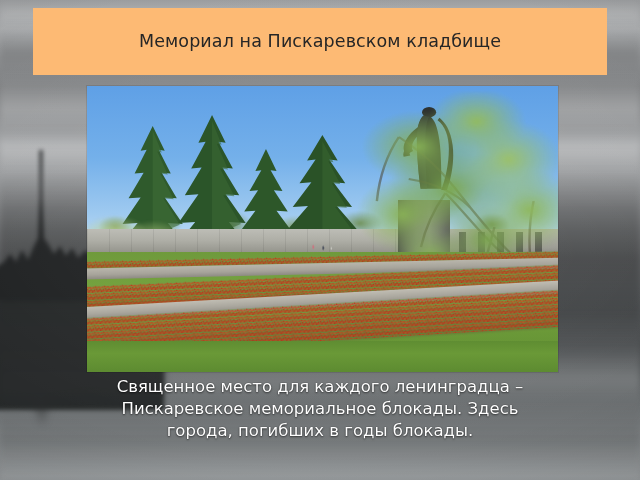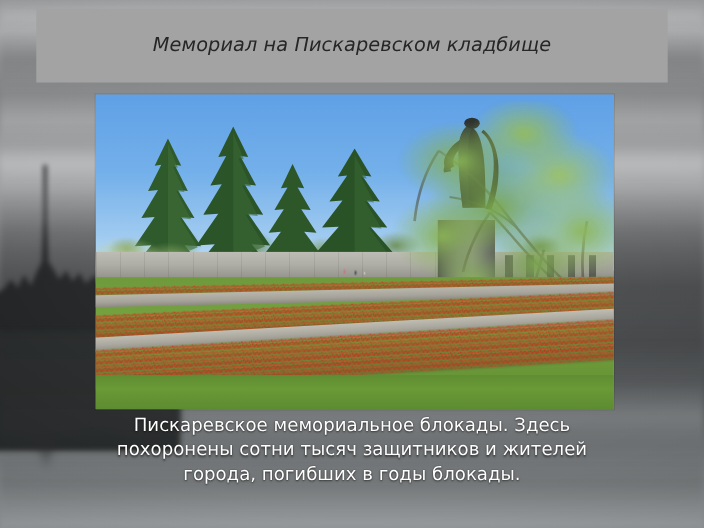--- a/index.html
+++ b/index.html
@@ -99,26 +99,25 @@
   }
   .skyline-reflect svg { display:block; width:100%; height:100%; }
 
   
   .title-box {
     position: absolute;
     left: 33px;
     top: 8px;
     width: 574px;
     height: 67px;
-    background: #a3a3a3;
+    background: #fdba74;
     display: flex;
     align-items: center;
     justify-content: center;
     box-sizing: border-box;
-    font-style: italic;
   }
   .title-text {
     font-size: 17.5px;
     color: #262626;
     letter-spacing: 0.1px;
     white-space: nowrap;
     line-height: 1.2;
   }
 
   
@@ -420,18 +419,18 @@
       <div class="p-path-b"></div>
       <div class="p-bed-soil"></div>
       <div class="tulips tulips-near"></div>
       <div class="p-path-c"></div>
       <div class="p-fore-grass"></div>
       <div class="p-people"></div>
     </div>
   </div>
 
   <div class="caption">
+    <p>Священное место для каждого ленинградца –</p>
     <p>Пискаревское мемориальное блокады. Здесь</p>
-    <p>похоронены сотни тысяч защитников и жителей</p>
     <p>города, погибших в годы блокады.</p>
   </div>
 
 </div>
 
 </body></html>

